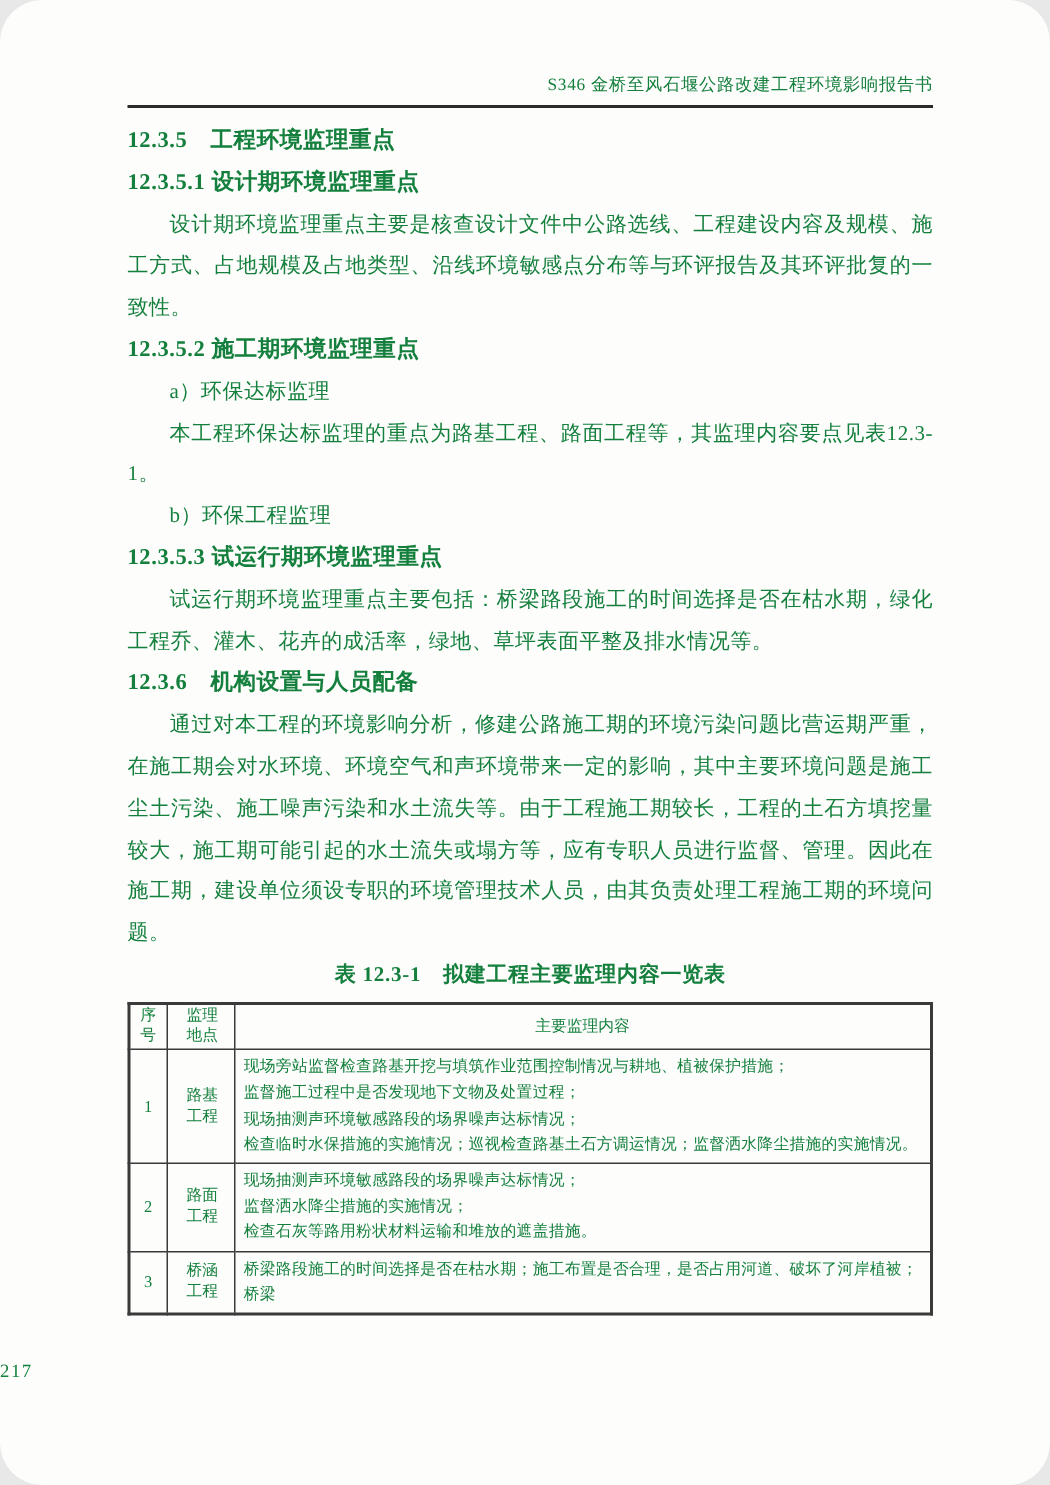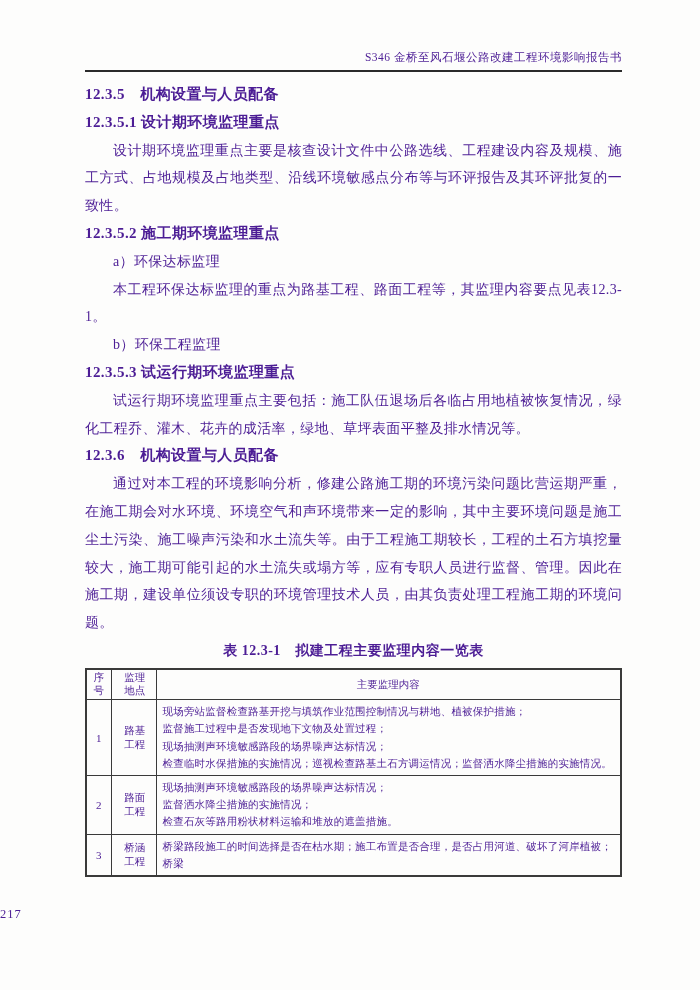--- a/index.html
+++ b/index.html
@@ -2,23 +2,24 @@
 <html><head>
 <meta charset="utf-8">
 <style>
   * { margin:0; padding:0; box-sizing:border-box; }
   html,body { background:#e8e8e8; }
   .page {
     position:relative;
     width:700px; height:990px;
     margin:0 auto;
     background:#fdfdfc;
-    color:#4c1d95;
+    color:#15803d;
     font-family:"Liberation Serif","DejaVu Serif",serif;
     overflow:hidden;
+    border-radius:28px;
   }
   .doc-header {
     position:absolute;
     left:85px; right:78px; top:50px;
     text-align:right;
     font-size:11.5px;
     line-height:15px;
     letter-spacing:0.5px;
     padding-bottom:5px;
     border-bottom:2px solid #2b2b2b;
@@ -88,29 +89,29 @@
 </head>
 <body>
 
 <div class="page">
 
   <div class="doc-header">
     <span>S346 金桥至风石堰公路改建工程环境影响报告书</span>
   </div>
 
   <div class="body">
-    <div class="h-num">12.3.5　机构设置与人员配备</div>
+    <div class="h-num">12.3.5　工程环境监理重点</div>
     <div class="h-num">12.3.5.1 设计期环境监理重点</div>
     <p class="para">设计期环境监理重点主要是核查设计文件中公路选线、工程建设内容及规模、施工方式、占地规模及占地类型、沿线环境敏感点分布等与环评报告及其环评批复的一致性。</p>
     <div class="h-num">12.3.5.2 施工期环境监理重点</div>
     <div class="item-label">a）环保达标监理</div>
     <p class="para">本工程环保达标监理的重点为路基工程、路面工程等，其监理内容要点见表12.3-1。</p>
     <div class="item-label">b）环保工程监理</div>
     <div class="h-num">12.3.5.3 试运行期环境监理重点</div>
-    <p class="para">试运行期环境监理重点主要包括：施工队伍退场后各临占用地植被恢复情况，绿化工程乔、灌木、花卉的成活率，绿地、草坪表面平整及排水情况等。</p>
+    <p class="para">试运行期环境监理重点主要包括：桥梁路段施工的时间选择是否在枯水期，绿化工程乔、灌木、花卉的成活率，绿地、草坪表面平整及排水情况等。</p>
     <div class="h-num">12.3.6　机构设置与人员配备</div>
     <p class="para">通过对本工程的环境影响分析，修建公路施工期的环境污染问题比营运期严重，在施工期会对水环境、环境空气和声环境带来一定的影响，其中主要环境问题是施工尘土污染、施工噪声污染和水土流失等。由于工程施工期较长，工程的土石方填挖量较大，施工期可能引起的水土流失或塌方等，应有专职人员进行监督、管理。因此在施工期，建设单位须设专职的环境管理技术人员，由其负责处理工程施工期的环境问题。</p>
 
     <div class="tbl-caption">表 12.3-1　拟建工程主要监理内容一览表</div>
 
     <table class="monitor">
       <colgroup>
           <col class="c-no">
           <col class="c-loc">
           <col>

